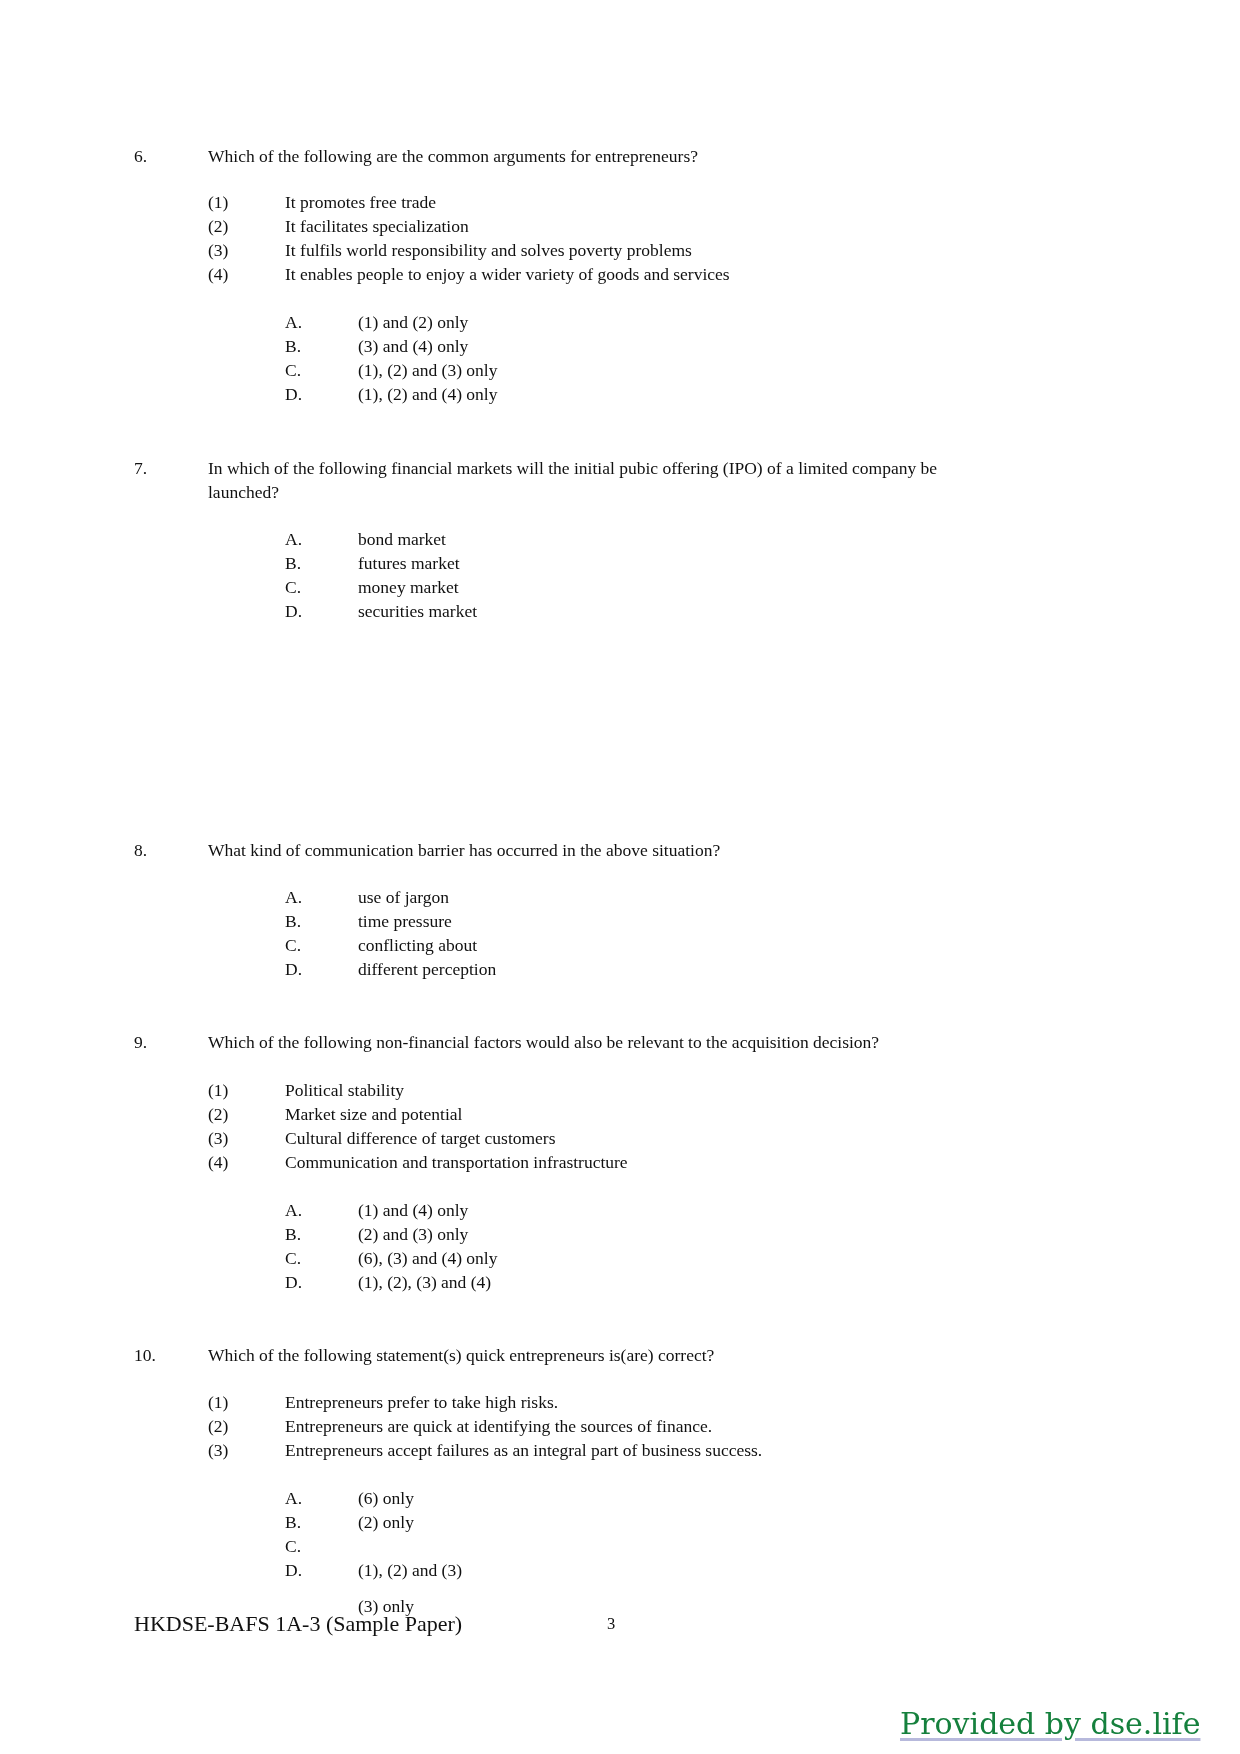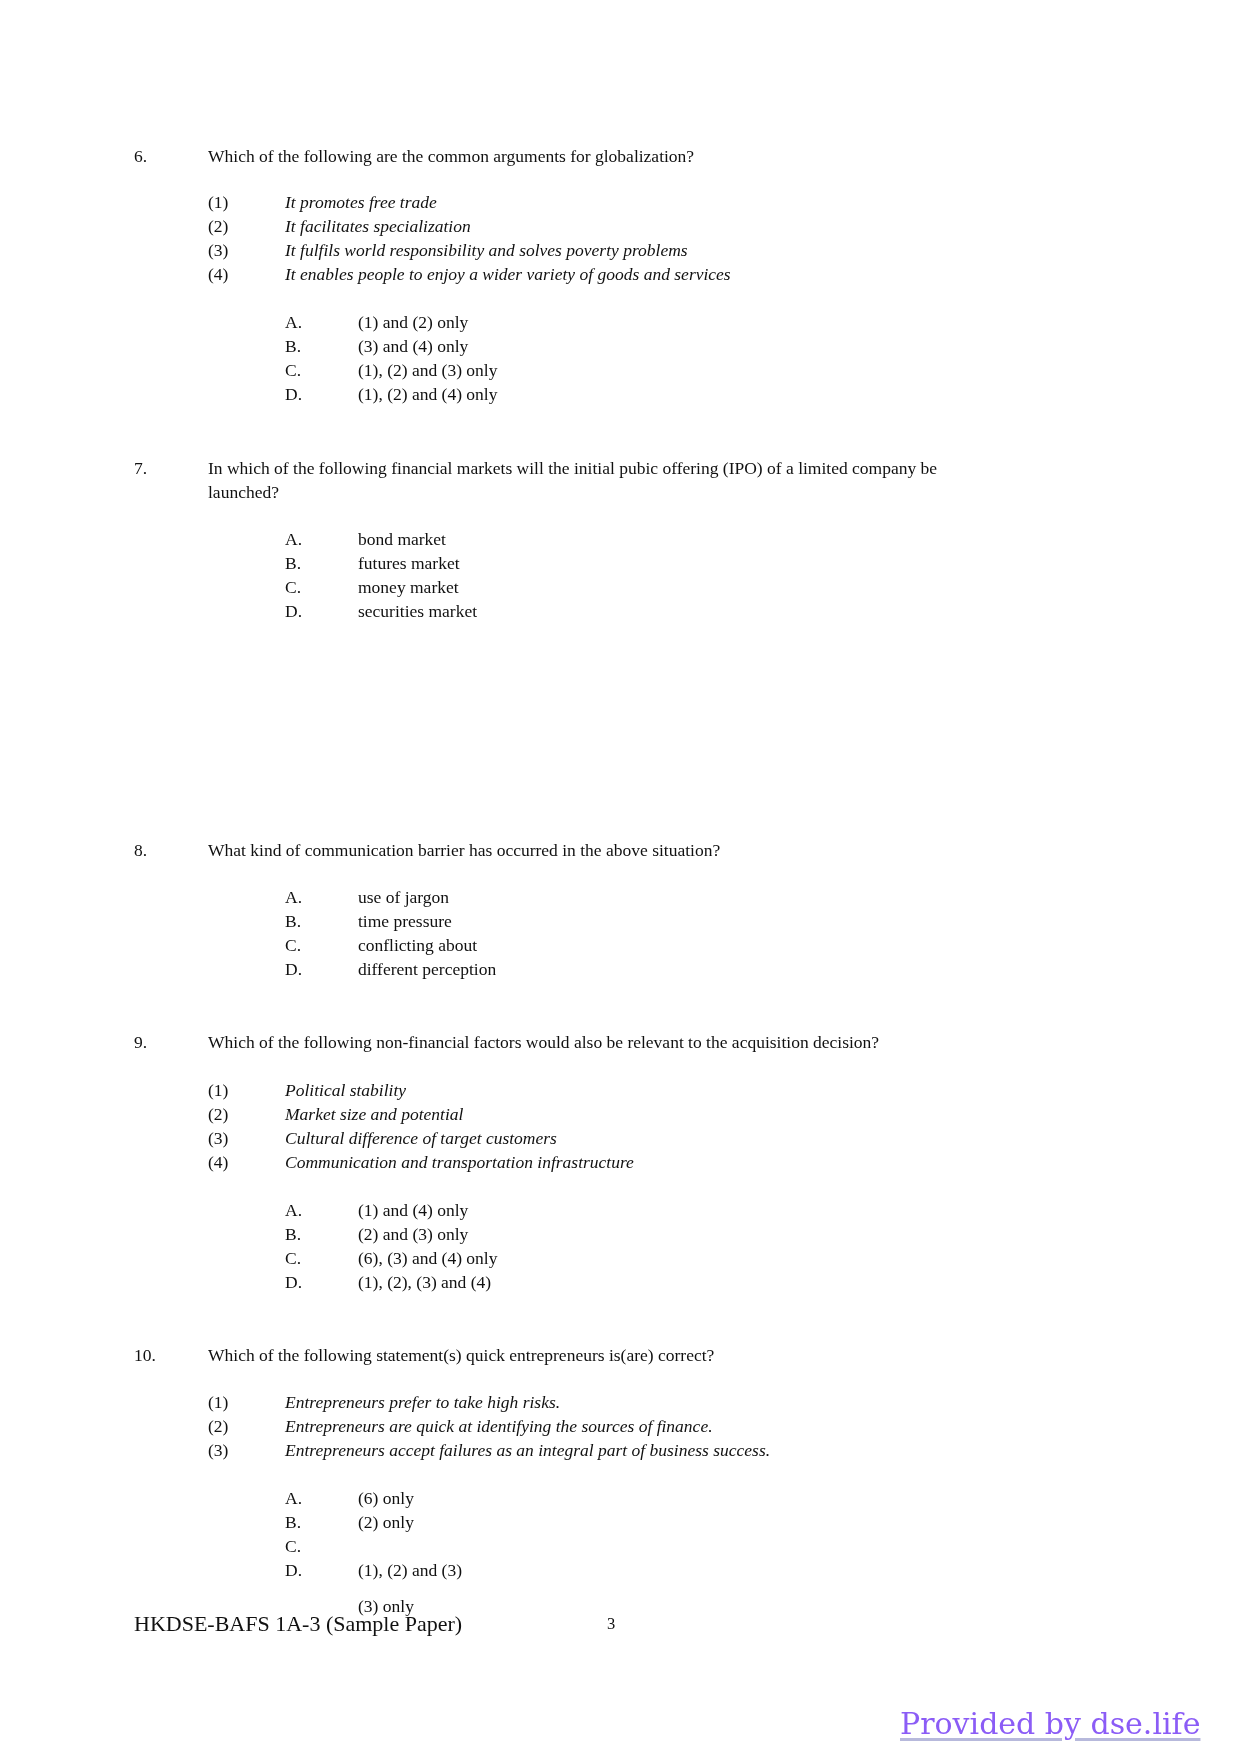--- a/index.html
+++ b/index.html
@@ -13,21 +13,21 @@
       position: relative;
       font-family: "Liberation Serif", "DejaVu Serif", serif;
       font-size: 17.5px;
       color: #111111;
       overflow: hidden;
     }
     .line { position: absolute; white-space: nowrap; line-height: 24px; height: 24px; }
     .qnum { left: 134px; }
     .qtext { left: 208px; }
     .item-num { left: 208px; }
-    .item-text { left: 285px; font-style: italic; }
+    .item-text { left: 285px; }
     .opt-letter { left: 285px; }
     .opt-text { left: 358px; }
     .case-heading {
       position: absolute;
       left: 134px;
       top: 672px;
       font-weight: bold;
       white-space: nowrap;
       line-height: 24px;
     }
@@ -41,35 +41,35 @@
       text-align-last: left;
     }
     .footer-left { left: 134px; top: 1612px; font-size: 22px; }
     .footer-page { left: 607px; top: 1612px; font-size: 16.5px; }
     .watermark {
       position: absolute;
       left: 900px;
       top: 1706px;
       font-family: "DejaVu Serif", serif;
       font-size: 30px;
-      color: #8b5cf6;
+      color: #15803d;
       white-space: nowrap;
       line-height: 36px;
       text-decoration: underline;
       text-decoration-color: #b7b9dc;
       text-decoration-thickness: 3px;
       text-underline-offset: 4px;
     }
   </style>
 </head>
 <body>
 
 <div>
   <span class="line qnum" style="top:144px">6.</span>
-  <span class="line qtext" style="top:144px">Which of the following are the common arguments for globalization?</span>
+  <span class="line qtext" style="top:144px">Which of the following are the common arguments for entrepreneurs?</span>
 
   <span class="line item-num" style="top:190px">(1)</span>
   <span class="line item-text" style="top:190px">It promotes free trade</span>
   <span class="line item-num" style="top:214px">(2)</span>
   <span class="line item-text" style="top:214px">It facilitates specialization</span>
   <span class="line item-num" style="top:238px">(3)</span>
   <span class="line item-text" style="top:238px">It fulfils world responsibility and solves poverty problems</span>
   <span class="line item-num" style="top:262px">(4)</span>
   <span class="line item-text" style="top:262px">It enables people to enjoy a wider variety of goods and services</span>
 

